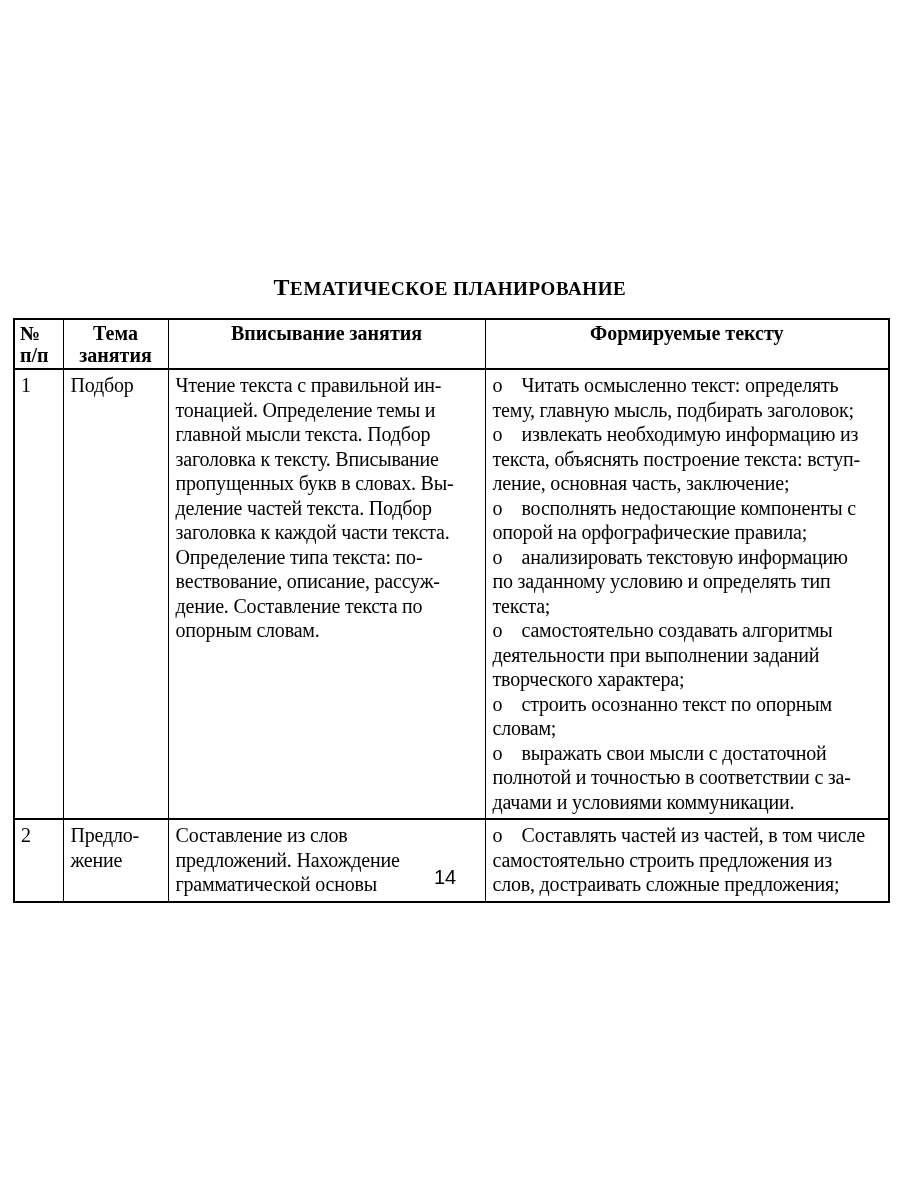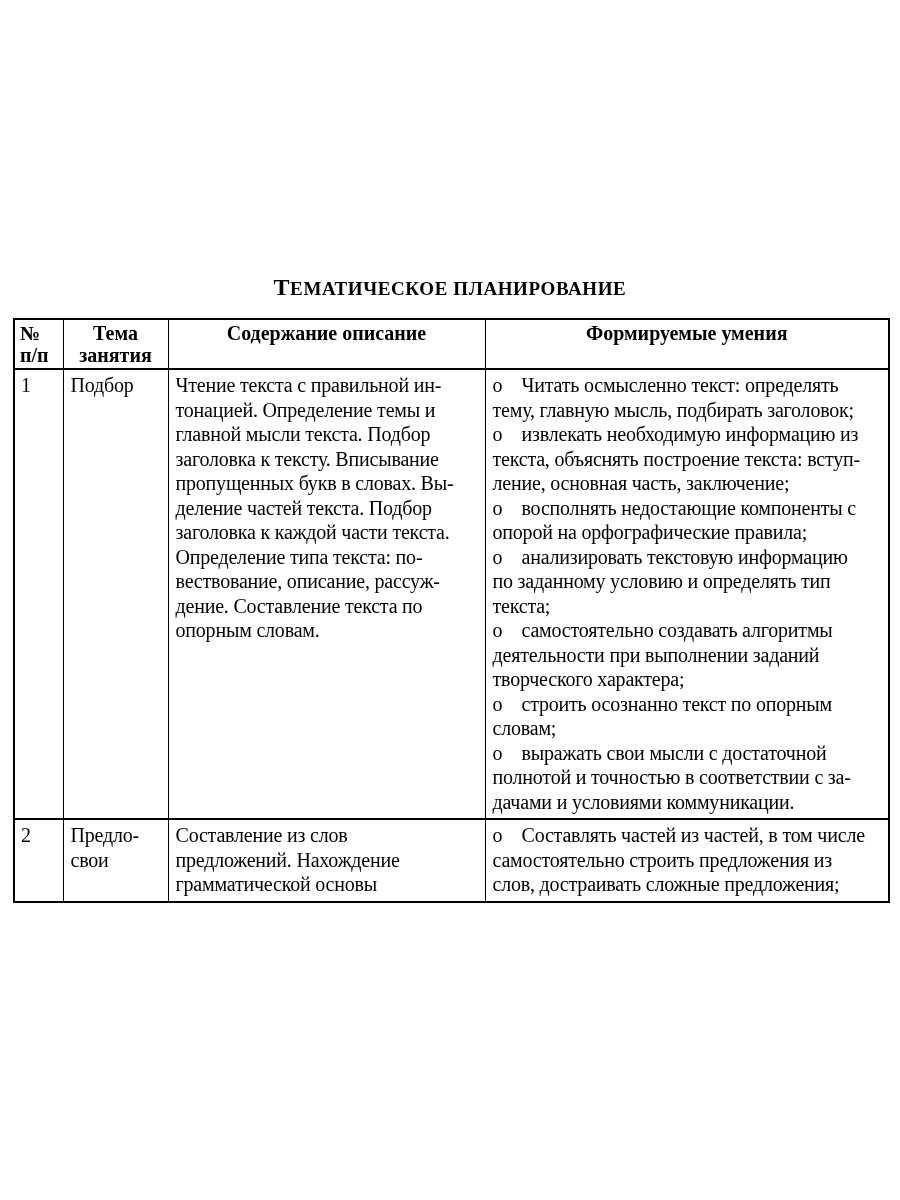--- a/index.html
+++ b/index.html
@@ -100,22 +100,22 @@
       <col style="width:105px">
       <col style="width:317px">
       <col style="width:404px">
     </colgroup>
     <thead>
       <tr>
         <th class="c-num">№
 п/п</th>
         <th>Тема
 занятия</th>
-        <th>Содержание описание</th>
-        <th>Формируемые умения</th>
+        <th>Вписывание занятия</th>
+        <th>Формируемые тексту</th>
       </tr>
     </thead>
     <tbody>
       <tr>
         <td class="c-num">1</td>
         <td>Подбор</td>
         <td>Чтение текста с правильной ин-
 тонацией. Определение темы и
 главной мысли текста. Подбор
 заголовка к тексту. Вписывание
@@ -141,25 +141,26 @@
 творческого характера;
 o    строить осознанно текст по опорным
 словам;
 o    выражать свои мысли с достаточной
 полнотой и точностью в соответствии с за-
 дачами и условиями коммуникации.</td>
       </tr>
       <tr>
         <td class="c-num">2</td>
         <td>Предло-
-свои</td>
+жение</td>
         <td>Составление из слов
 предложений. Нахождение
 грамматической основы</td>
         <td>o    Составлять частей из частей, в том числе
 самостоятельно строить предложения из
 слов, достраивать сложные предложения;</td>
       </tr>
     </tbody>
   </table>
 
+  <div class="page-number">14</div>
 
 </div>
 
 </body></html>

